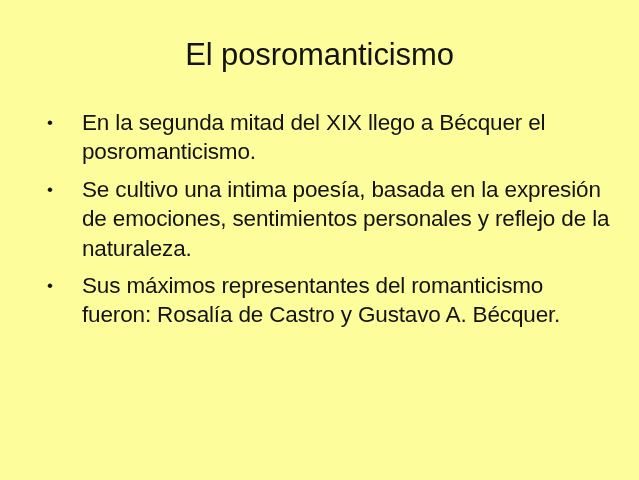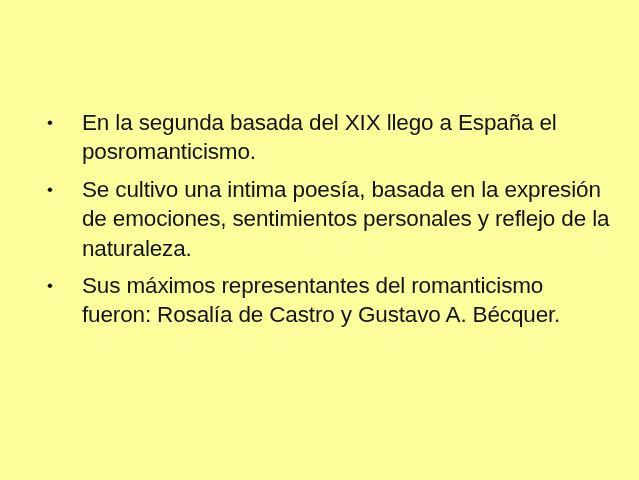--- a/index.html
+++ b/index.html
@@ -71,26 +71,27 @@
 
   .bullet-text {
     display: block;
   }
 </style>
 </head>
 <body>
 
 <div class="slide">
 
+  <div class="slide-title">El posromanticismo</div>
 
   <div class="bullet-list">
 
     <div class="bullet-item">
       <span class="bullet-marker">•</span>
-      <span class="bullet-text">En la segunda basada del XIX llego a España el posromanticismo.</span>
+      <span class="bullet-text">En la segunda mitad del XIX llego a Bécquer el posromanticismo.</span>
     </div>
 
     <div class="bullet-item">
       <span class="bullet-marker">•</span>
       <span class="bullet-text">Se cultivo una intima poesía, basada en la expresión de emociones, sentimientos personales y reflejo de la naturaleza.</span>
     </div>
 
     <div class="bullet-item">
       <span class="bullet-marker">•</span>
       <span class="bullet-text">Sus máximos representantes del romanticismo fueron: Rosalía de Castro y Gustavo A. Bécquer.</span>

